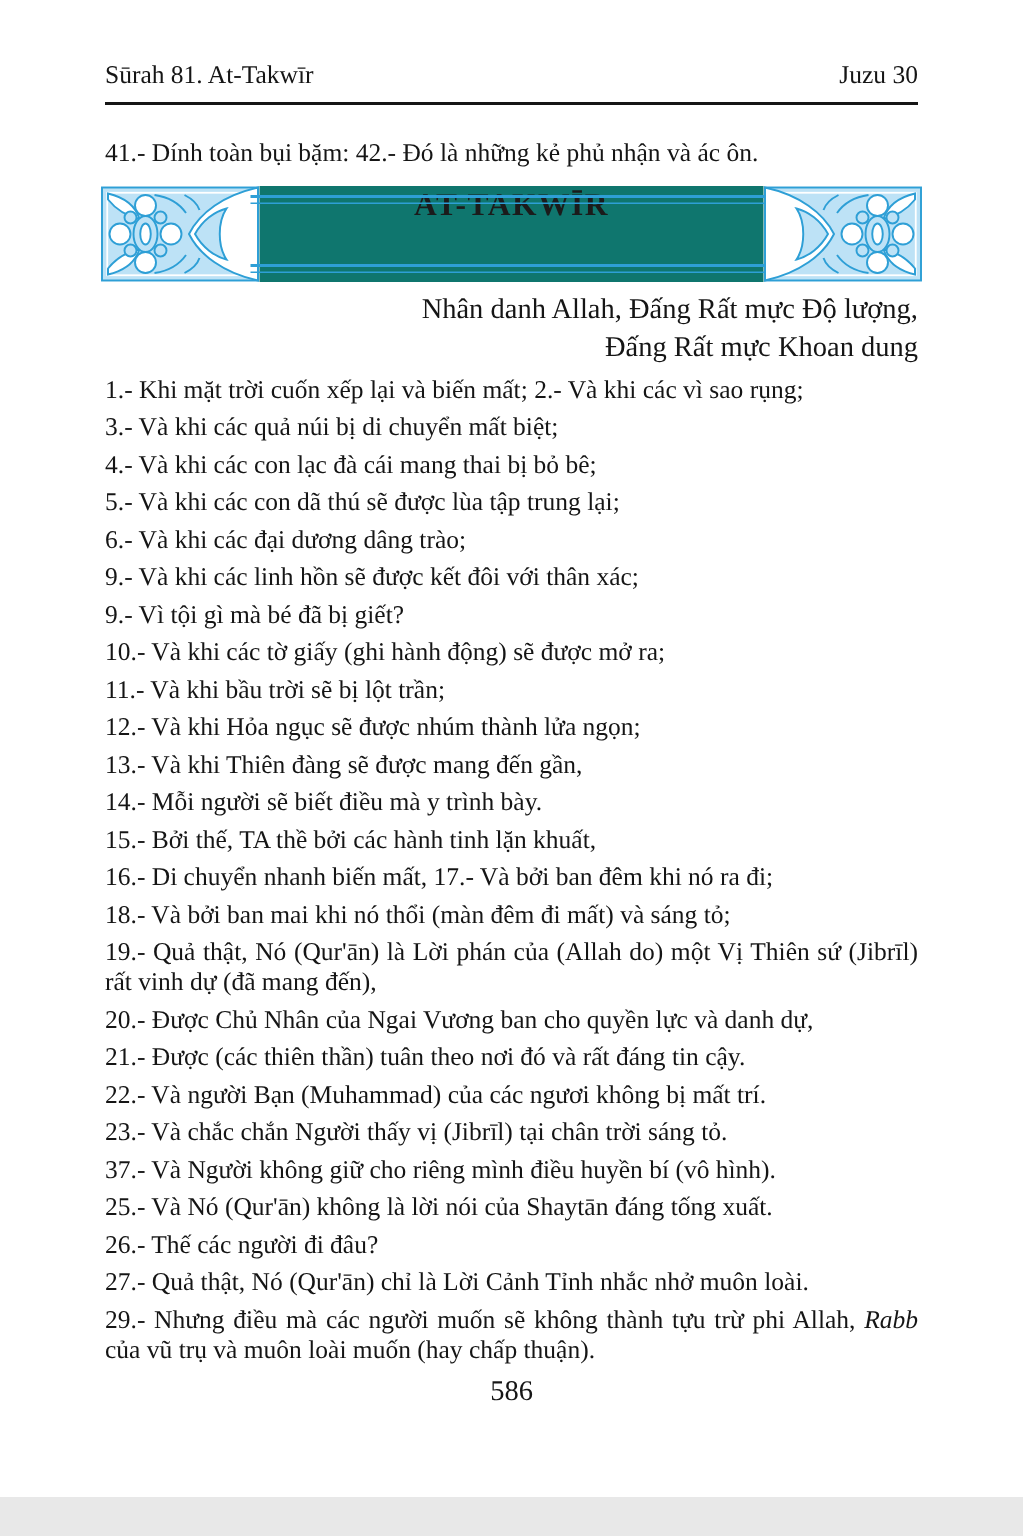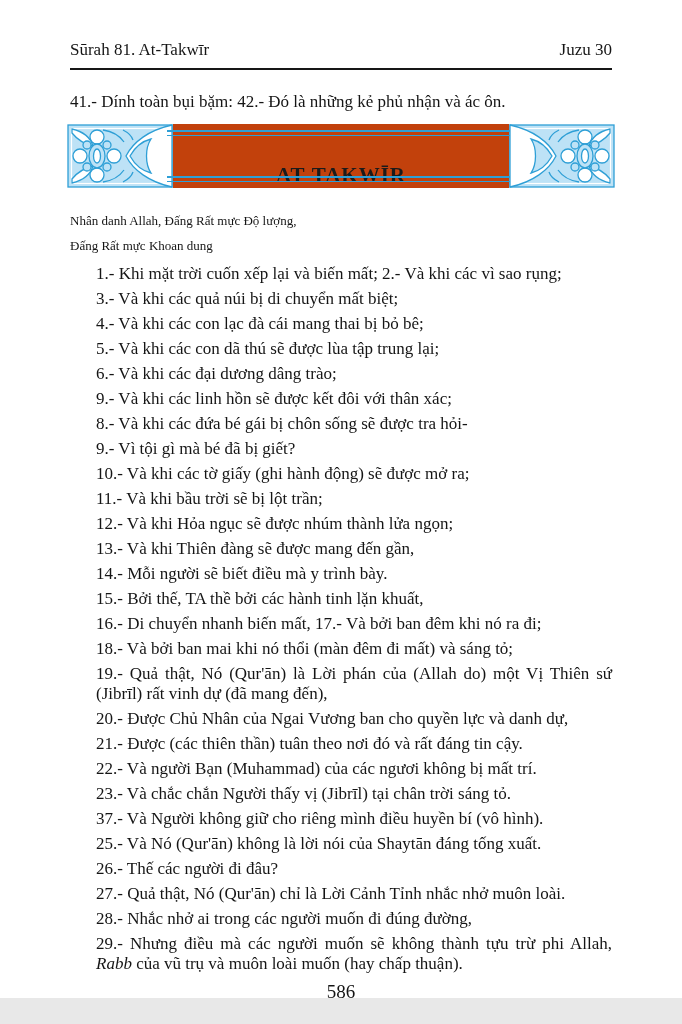--- a/index.html
+++ b/index.html
@@ -30,41 +30,41 @@
   }
   .orn { flex:0 0 auto; display:block; }
   .orn-right { transform:scaleX(-1); }
   .st  { stroke:var(--ornament-blue,#2E9FD6); stroke-width:1.3; }
   .stw { stroke:#ffffff; fill:none; }
   .f-white { fill:#ffffff; }
   .f-light { fill:var(--ornament-light,#BDE2F6); }
   .f-none  { fill:none; }
   .panel {
     flex:1 1 auto; position:relative;
-    display:flex; align-items:flex-end; justify-content:center;
-    background:#c2410c;
+    display:flex; align-items:flex-start; justify-content:center;
+    background:#0f766e;
   }
   .panel::before, .panel::after {
     content:""; position:absolute; left:-6px; right:-6px; height:3px;
     border-top:2px solid var(--ornament-blue,#2E9FD6);
     border-bottom:1px solid var(--ornament-blue,#2E9FD6);
   }
   .panel::before { top:6px; }
   .panel::after  { bottom:6px; }
   .banner-title {
     font-size:21px; font-weight:bold; letter-spacing:1px;
     color:#1b1b1b;
   }
   
   .bismillah {
-    margin-top:20px; text-align:left;
-    font-size:13px; line-height:25px;
+    margin-top:6px; text-align:right;
+    font-size:19px; line-height:25px;
   }
   
-  .verses { margin-top:6px;margin-left:26px; }
+  .verses { margin-top:6px; }
   .verse {
     margin:5px 0; font-size:17px; line-height:20px;
     text-align:justify;
   }
   .verse em { font-style:italic; }
   
   .page-number {
     margin-top:8px; text-align:center; font-size:19px; line-height:20px;
   }
 </style>
@@ -133,38 +133,36 @@
     <div>Đấng Rất mực Khoan dung</div>
   </div>
 
   <div class="verses" id="verses">
       <p class="verse"><span>1.- Khi mặt trời cuốn xếp lại và biến mất; 2.- Và khi các vì sao rụng;</span></p>
       <p class="verse"><span>3.- Và khi các quả núi bị di chuyển mất biệt;</span></p>
       <p class="verse"><span>4.- Và khi các con lạc đà cái mang thai bị bỏ bê;</span></p>
       <p class="verse"><span>5.- Và khi các con dã thú sẽ được lùa tập trung lại;</span></p>
       <p class="verse"><span>6.- Và khi các đại dương dâng trào;</span></p>
       <p class="verse"><span>9.- Và khi các linh hồn sẽ được kết đôi với thân xác;</span></p>
-      <p class="verse"><span>8.- Và khi các đứa bé gái bị chôn sống sẽ được tra hỏi-</span></p>
       <p class="verse"><span>9.- Vì tội gì mà bé đã bị giết?</span></p>
       <p class="verse"><span>10.- Và khi các tờ giấy (ghi hành động) sẽ được mở ra;</span></p>
       <p class="verse"><span>11.- Và khi bầu trời sẽ bị lột trần;</span></p>
       <p class="verse"><span>12.- Và khi Hỏa ngục sẽ được nhúm thành lửa ngọn;</span></p>
       <p class="verse"><span>13.- Và khi Thiên đàng sẽ được mang đến gần,</span></p>
       <p class="verse"><span>14.- Mỗi người sẽ biết điều mà y trình bày.</span></p>
       <p class="verse"><span>15.- Bởi thế, TA thề bởi các hành tinh lặn khuất,</span></p>
       <p class="verse"><span>16.- Di chuyển nhanh biến mất, 17.- Và bởi ban đêm khi nó ra đi;</span></p>
       <p class="verse"><span>18.- Và bởi ban mai khi nó thổi (màn đêm đi mất) và sáng tỏ;</span></p>
       <p class="verse"><span>19.- Quả thật, Nó (Qur'ān) là Lời phán của (Allah do) một Vị Thiên sứ (Jibrīl) rất vinh dự (đã mang đến),</span></p>
       <p class="verse"><span>20.- Được Chủ Nhân của Ngai Vương ban cho quyền lực và danh dự,</span></p>
       <p class="verse"><span>21.- Được (các thiên thần) tuân theo nơi đó và rất đáng tin cậy.</span></p>
       <p class="verse"><span>22.- Và người Bạn (Muhammad) của các ngươi không bị mất trí.</span></p>
       <p class="verse"><span>23.- Và chắc chắn Người thấy vị (Jibrīl) tại chân trời sáng tỏ.</span></p>
       <p class="verse"><span>37.- Và Người không giữ cho riêng mình điều huyền bí (vô hình).</span></p>
       <p class="verse"><span>25.- Và Nó (Qur'ān) không là lời nói của Shaytān đáng tống xuất.</span></p>
       <p class="verse"><span>26.- Thế các người đi đâu?</span></p>
       <p class="verse"><span>27.- Quả thật, Nó (Qur'ān) chỉ là Lời Cảnh Tỉnh nhắc nhở muôn loài.</span></p>
-      <p class="verse"><span>28.- Nhắc nhở ai trong các người muốn đi đúng đường,</span></p>
       <p class="verse"><span>29.- Nhưng điều mà các người muốn sẽ không thành tựu trừ phi Allah, </span><em>Rabb</em><span> của vũ trụ và muôn loài muốn (hay chấp thuận).</span></p>
     </div>
 
   <div class="page-number">586</div>
 
 </div>
 
 </body></html>

